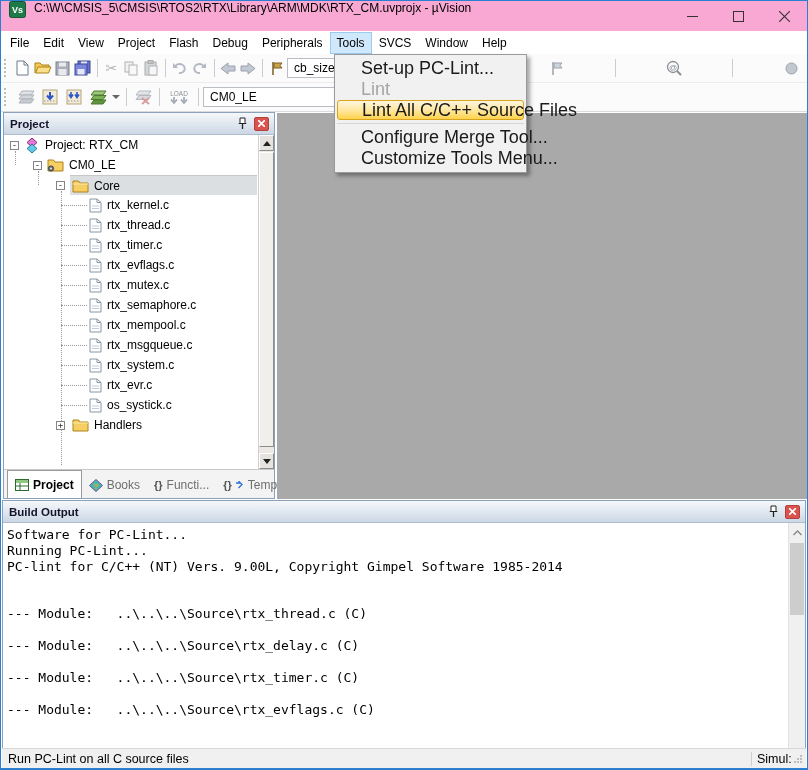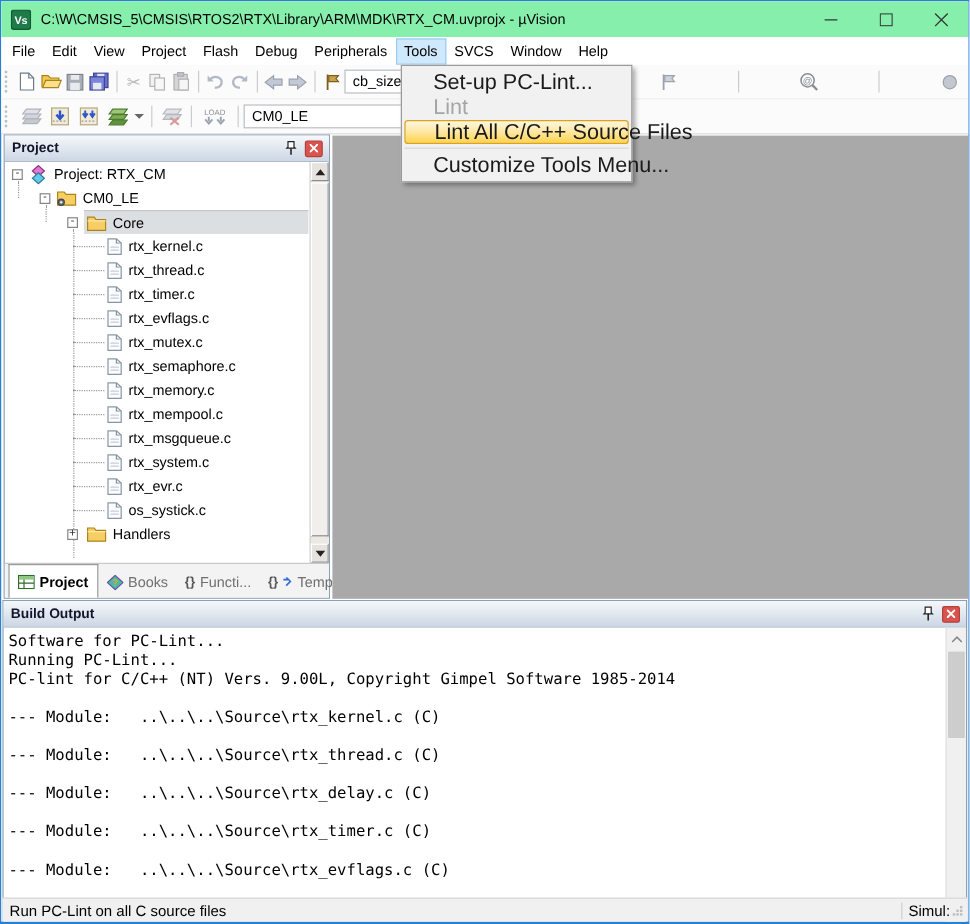--- a/index.html
+++ b/index.html
@@ -3,21 +3,21 @@
 <meta charset="utf-8">
 <style>
   * { box-sizing: border-box; margin: 0; padding: 0; }
   html,body { background:#fff; }
   #win {
     position: relative; width: 808px; height: 770px; overflow: hidden;
     border: 1px solid #2a7fd0; border-bottom-width: 2px;
     font-family: "Liberation Sans", sans-serif; background: #fff; color:#000;
   }
   
-  .titlebar { position:absolute; left:0; top:0; right:0; height:30px; background:#86efac; display:flex; align-items:center; }
+  .titlebar { position:absolute; left:0; top:0; right:0; height:30px; background:#f9a8d4; display:flex; }
   .app-icon { margin-left:8px; width:17px; height:17px; }
   .title-text { margin-left:8px; font-size:12px; color:#000; white-space:nowrap; }
   .win-btns { position:absolute; right:0; top:0; display:flex; height:30px; }
   .win-btn { width:46px; height:30px; display:flex; align-items:center; justify-content:center; }
   
   .menubar { position:absolute; top:30px; left:0; right:0; height:23px; background:#fff; display:flex; align-items:center; font-size:12px; padding-left:2px; }
   .menu-item { padding:3px 6px; border:1px solid transparent; white-space:nowrap; }
   .menu-item.active { background:#cfe8fb; border-color:#9bcbee; }
   
   .tbar { position:absolute; left:0; right:0; background:#fbfbfb; display:flex; align-items:center; }
@@ -443,31 +443,20 @@
               <svg width="13" height="15">
                 <path d="M1 1 h7 l4 3.5 V14 H1 z" fill="#fdfdfd" stroke="#8696a6"></path>
                 <path d="M8 1 v3.5 h4" fill="none" stroke="#8696a6"></path>
                 <line x1="3" y1="8" x2="10" y2="8" stroke="#c3cdd9"></line>
                 <line x1="3" y1="10.5" x2="10" y2="10.5" stroke="#c3cdd9"></line>
               </svg>
             </span>
             <span>rtx_semaphore.c</span>
           </div>
 
-          <div class="trow t-file">
-            <span class="tico">
-              <svg width="13" height="15">
-                <path d="M1 1 h7 l4 3.5 V14 H1 z" fill="#fdfdfd" stroke="#8696a6"></path>
-                <path d="M8 1 v3.5 h4" fill="none" stroke="#8696a6"></path>
-                <line x1="3" y1="8" x2="10" y2="8" stroke="#c3cdd9"></line>
-                <line x1="3" y1="10.5" x2="10" y2="10.5" stroke="#c3cdd9"></line>
-              </svg>
-            </span>
-            <span>rtx_memory.c</span>
-          </div>
 
           <div class="trow t-file">
             <span class="tico">
               <svg width="13" height="15">
                 <path d="M1 1 h7 l4 3.5 V14 H1 z" fill="#fdfdfd" stroke="#8696a6"></path>
                 <path d="M8 1 v3.5 h4" fill="none" stroke="#8696a6"></path>
                 <line x1="3" y1="8" x2="10" y2="8" stroke="#c3cdd9"></line>
                 <line x1="3" y1="10.5" x2="10" y2="10.5" stroke="#c3cdd9"></line>
               </svg>
             </span>
@@ -600,21 +589,20 @@
       <div class="bo-text">
 
           <div class="bo-line">Software for PC-Lint...</div>
 
           <div class="bo-line">Running PC-Lint...</div>
 
           <div class="bo-line">PC-lint for C/C++ (NT) Vers. 9.00L, Copyright Gimpel Software 1985-2014</div>
 
           <div class="bo-line"></div>
 
-          <div class="bo-line">--- Module:   ..\..\..\Source\rtx_kernel.c (C)</div>
 
           <div class="bo-line"></div>
 
           <div class="bo-line">--- Module:   ..\..\..\Source\rtx_thread.c (C)</div>
 
           <div class="bo-line"></div>
 
           <div class="bo-line">--- Module:   ..\..\..\Source\rtx_delay.c (C)</div>
 
           <div class="bo-line"></div>
@@ -667,16 +655,17 @@
           <rect x="8" y="8" width="2" height="2"></rect>
         </g>
       </svg>
   </div>
 
   <div class="dropdown">
     <div class="dd-item">Set-up PC-Lint...</div>
     <div class="dd-item disabled">Lint</div>
     <div class="dd-item hl">Lint All C/C++ Source Files</div>
     <div class="dd-sep"></div>
+    <div class="dd-item">Configure Merge Tool...</div>
     <div class="dd-item">Customize Tools Menu...</div>
   </div>
 
 </div>
 
 </body></html>

